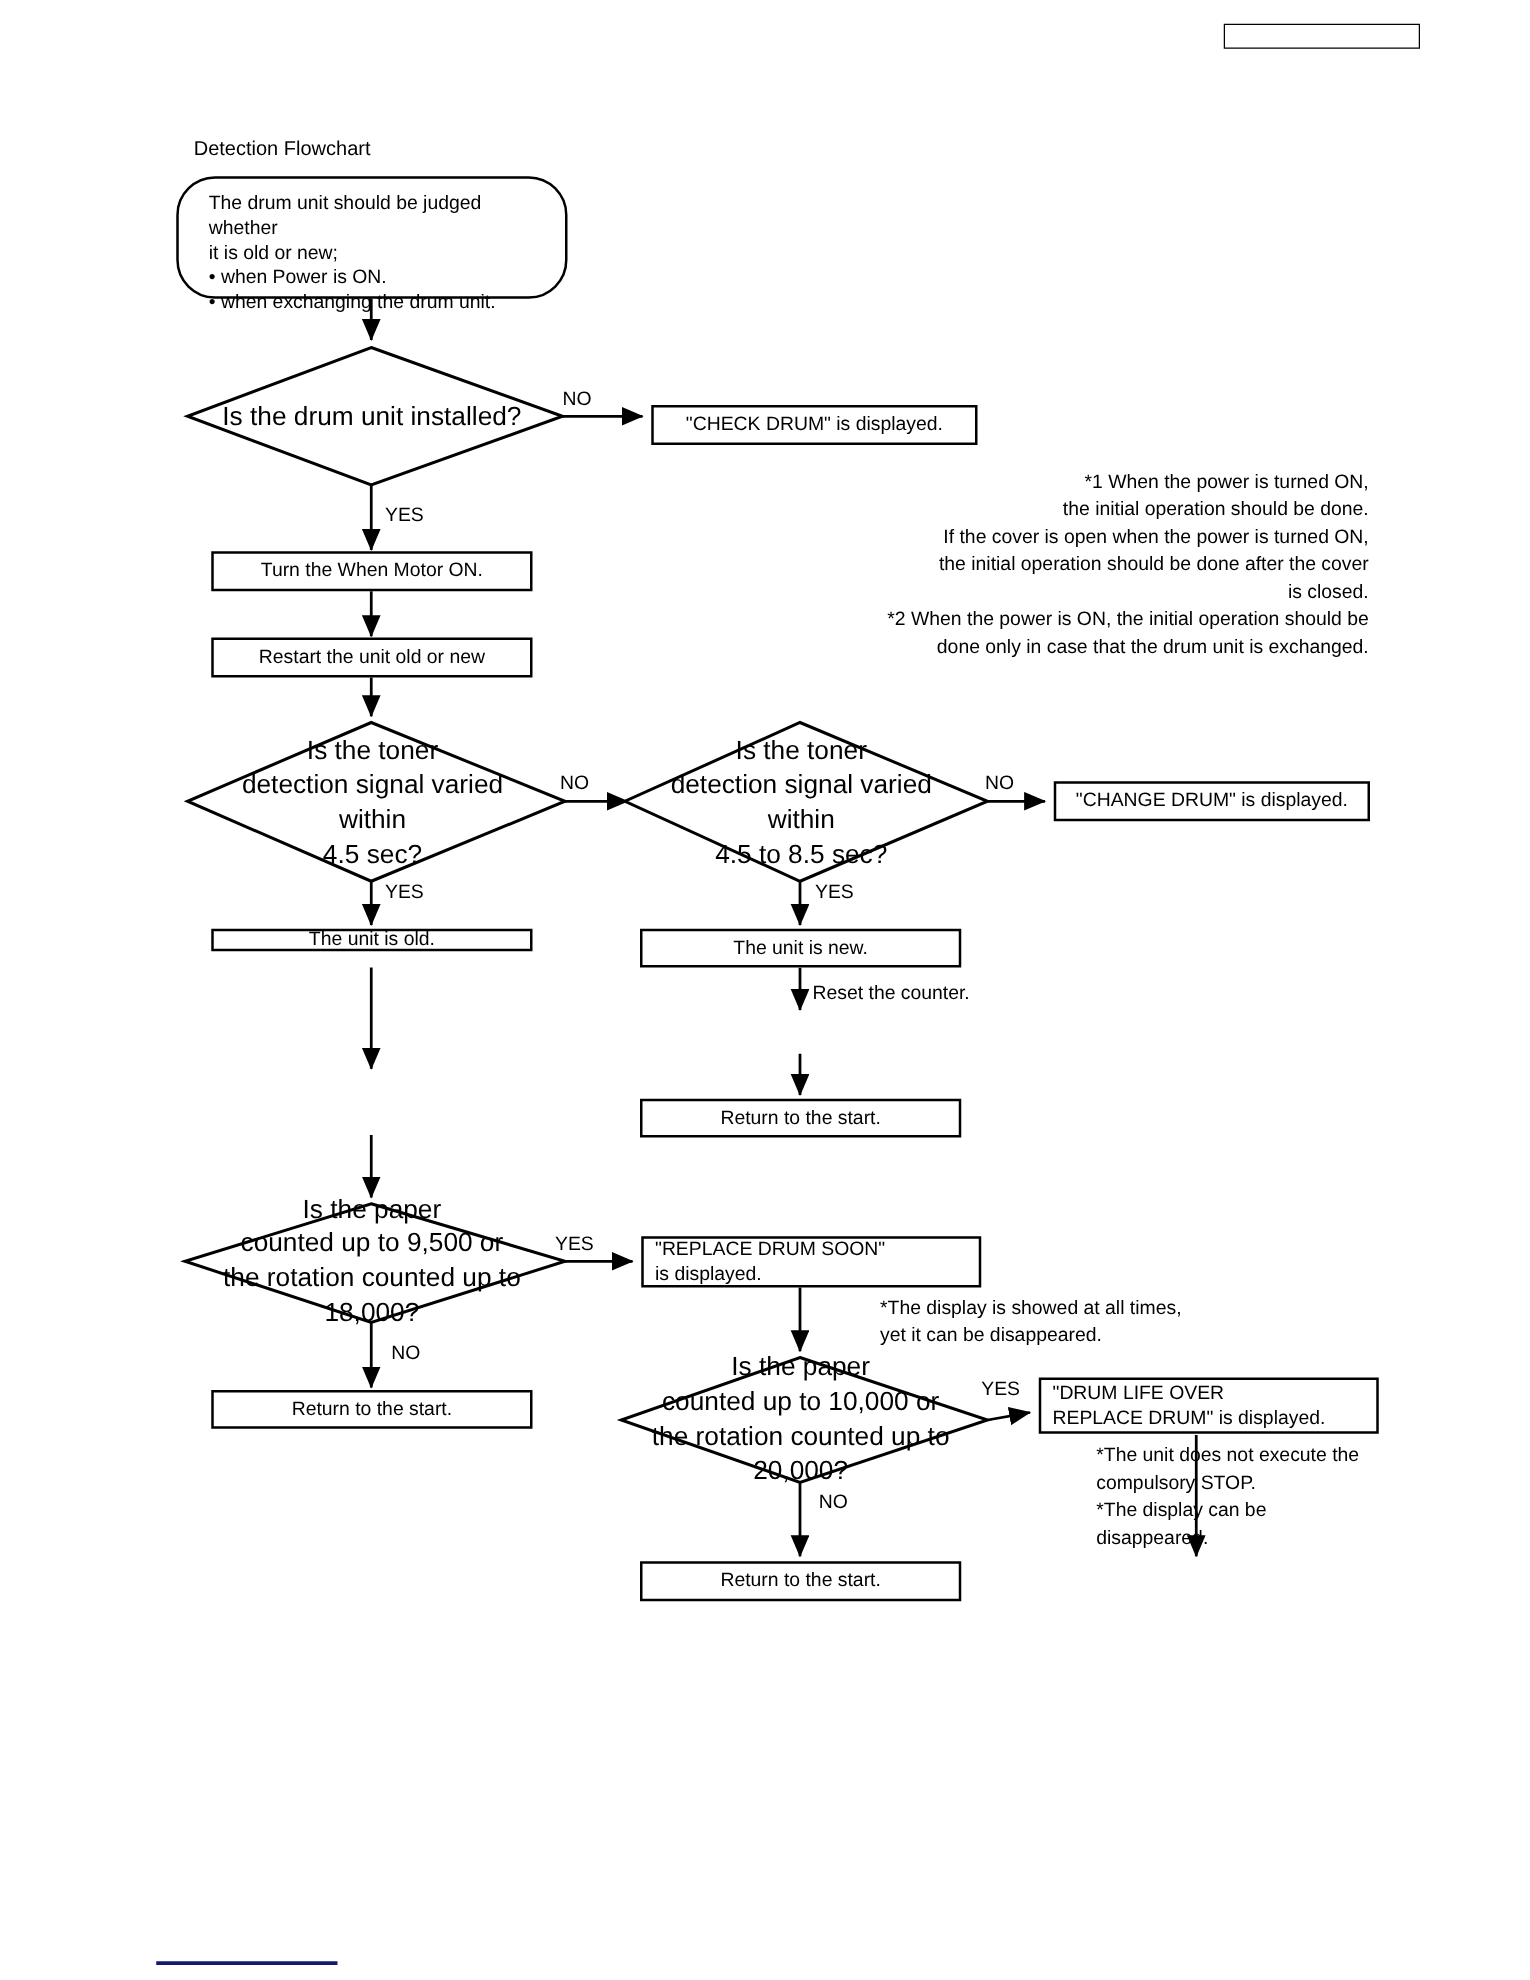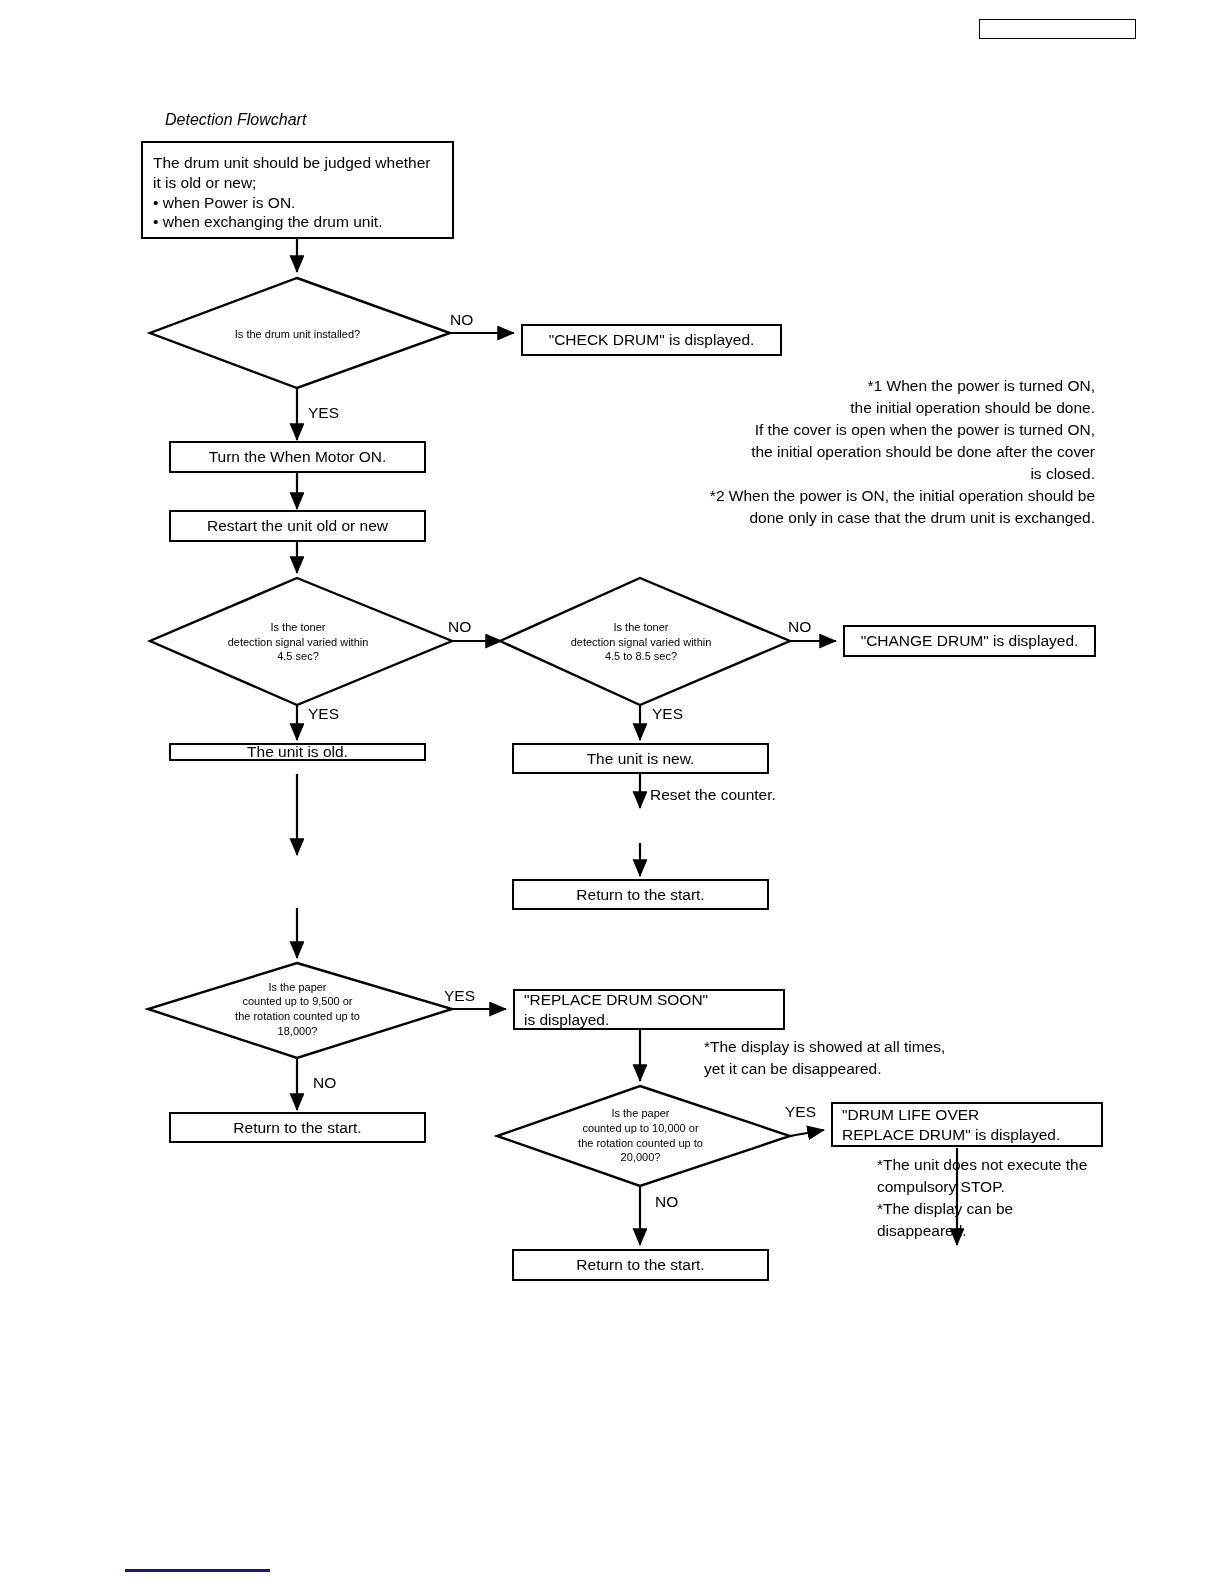--- a/index.html
+++ b/index.html
@@ -38,30 +38,31 @@
     border: 2px solid #000000;
     background: #ffffff;
     font-size: 15.5px;
   }
   .pbox.left {
     justify-content: flex-start;
     text-align: left;
     padding-left: 9px;
   }
   .pbox.pad {
-    padding: 6px 10px;
+    padding: 6px 24px;
+    border-radius: 31px;
   }
   .diamond-label {
     position: absolute;
     box-sizing: border-box;
     display: flex;
     align-items: center;
     justify-content: center;
     text-align: center;
-    font-size: 11px;
+    font-size: 21px;
     line-height: 1.32;
     white-space: pre-line;
     pointer-events: none;
   }
   .edge-label {
     position: absolute;
     font-size: 15.5px;
     line-height: 1.2;
     white-space: pre;
   }
@@ -87,21 +88,21 @@
     background: #151a6a;
   }
 </style>
 </head>
 <body>
 
 <div id="page">
 
   <div class="header-box" style="left:979px; top:19px; width:155px; height:18px;"></div>
 
-  <div class="caption" style="left:165px; top:111px;font-style:italic;">Detection Flowchart</div>
+  <div class="caption" style="left:155px; top:111px;">Detection Flowchart</div>
 
   <svg id="flow-svg" viewBox="0 0 1224 1584" xmlns="http://www.w3.org/2000/svg">
     <defs>
       <marker id="arrow" markerWidth="9" markerHeight="9" refX="7.6" refY="3.4" orient="auto" markerUnits="strokeWidth">
         <path d="M0,0 L8,3.4 L0,6.8 z" fill="#000000"></path>
       </marker>
     </defs>
     <g stroke="#000000" stroke-width="2.2" fill="none">
 
       <line x1="297" y1="239" x2="297" y2="272" marker-end="url(#arrow)"></line>

